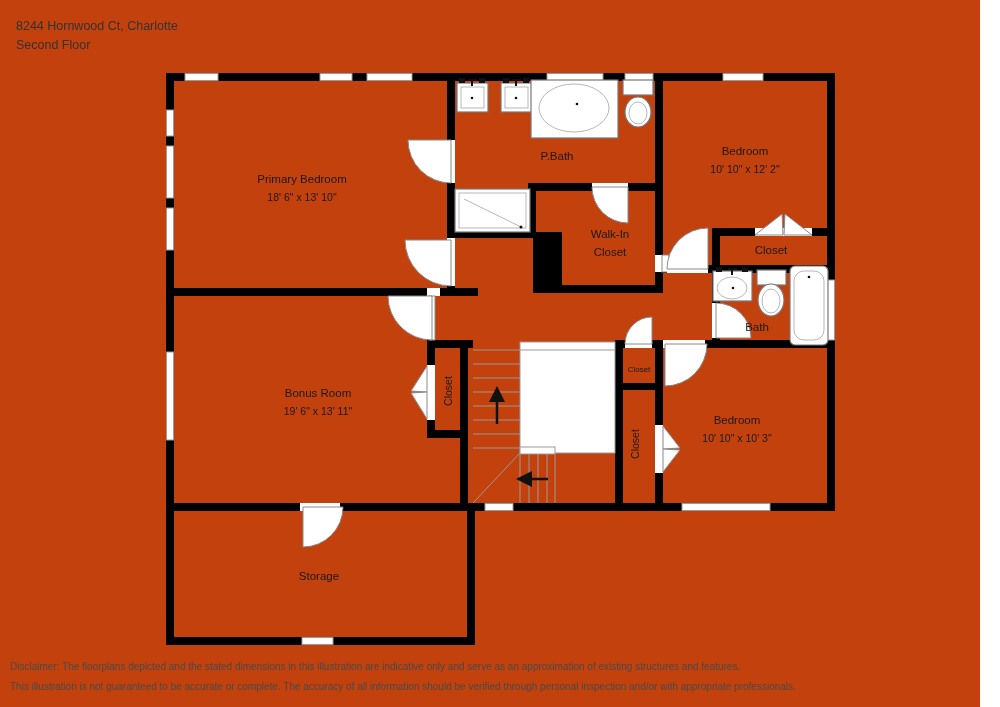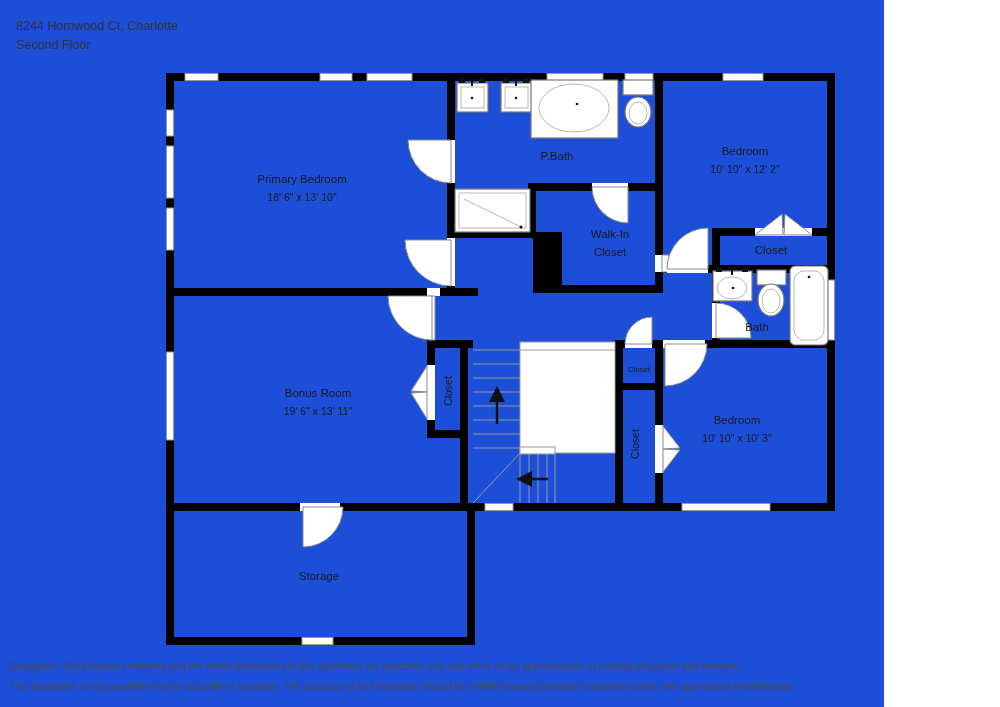--- a/index.html
+++ b/index.html
@@ -1,16 +1,16 @@
 <!DOCTYPE html>
 <html style="--wall: #000000; --text: #1a1a1a; --line: #9a9a9a; --fixture: #777777; --header: #333333; --disclaimer: #4a4a4a;"><head>
 <meta charset="utf-8">
 <style>
   html,body{margin:0;padding:0;background:#fff;}
-  .page{position:relative;width:884px;height:707px;background:#1d4ed8;overflow:hidden;}
+  .page{position:relative;width:980px;height:707px;background:#c2410c;overflow:hidden;}
   svg{display:block;}
   .wall{fill:var(--wall,#000);}
   .shaft{fill:var(--wall,#000);}
   .window{fill:#fff;stroke:var(--line,#9a9a9a);stroke-width:1;}
   .door-gap{fill:#fff;}
   .door-arc{fill:#fff;stroke:#8a8a8a;stroke-width:1;}
   .door-leaf{fill:#fff;stroke:#8a8a8a;stroke-width:1;}
   .fixture{fill:#fff;stroke:var(--fixture,#777);stroke-width:1.2;}
   .fixture-thin{fill:none;stroke:#a5a5a5;stroke-width:0.8;}
   .fixture-dark{fill:#111;stroke:none;}

